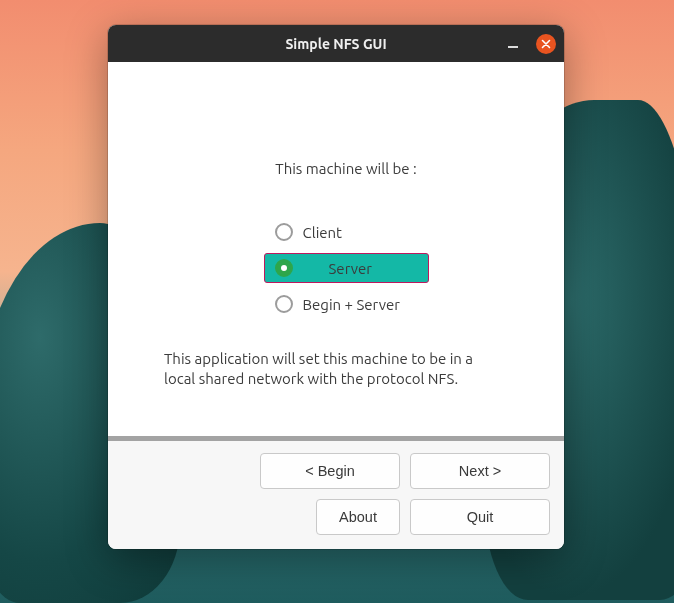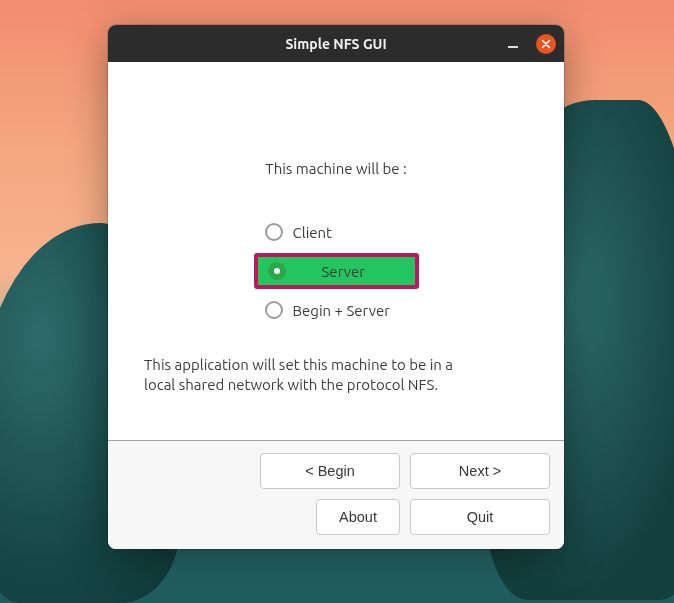--- a/index.html
+++ b/index.html
@@ -67,21 +67,21 @@
   .close-btn {
     width: 20px; height: 20px; border-radius: 50%;
     background: #e95420;
     display: flex; align-items: center; justify-content: center;
     cursor: pointer;
   }
   .close-btn svg { display: block; }
 
   .content {
     flex: 1;
-    padding: 32px 36px 20px 36px;
+    padding: 32px 36px 20px 56px;
     display: flex;
     flex-direction: column;
   }
   .prompt {
     text-align: center;
     margin-top: 66px;
     margin-bottom: 36px;
     font-size: 15px;
   }
   .radio-group {
@@ -95,22 +95,22 @@
     display: flex;
     align-items: center;
     gap: 10px;
     padding: 5px 10px;
     border-radius: 3px;
     min-width: 165px;
     cursor: pointer;
     border: 1px solid transparent;
   }
   .radio-row.selected {
-    border: 4px solid #be185d;
-    background: #22c55e;
+    border: 1px solid #be185d;
+    background: #14b8a6;
     gap: 36px;
   }
   .radio-circle {
     width: 18px; height: 18px; border-radius: 50%;
     border: 2px solid #9c9c9c;
     background: #fff;
     position: relative;
     flex-shrink: 0;
   }
   .radio-row.selected .radio-circle {
@@ -128,21 +128,21 @@
   .radio-label { font-size: 15px; }
 
   .description {
     margin-top: 26px;
     font-size: 15px;
     line-height: 1.35;
     max-width: 330px;
   }
 
   .button-bar {
-    border-top: 1px solid #a3a3a3;
+    border-top: 5px solid #a3a3a3;
     background: #f7f7f7;
     padding: 12px 14px 14px 14px;
     display: flex;
     flex-direction: column;
     gap: 10px;
     align-items: flex-end;
   }
   .button-row {
     display: flex;
     gap: 10px;

